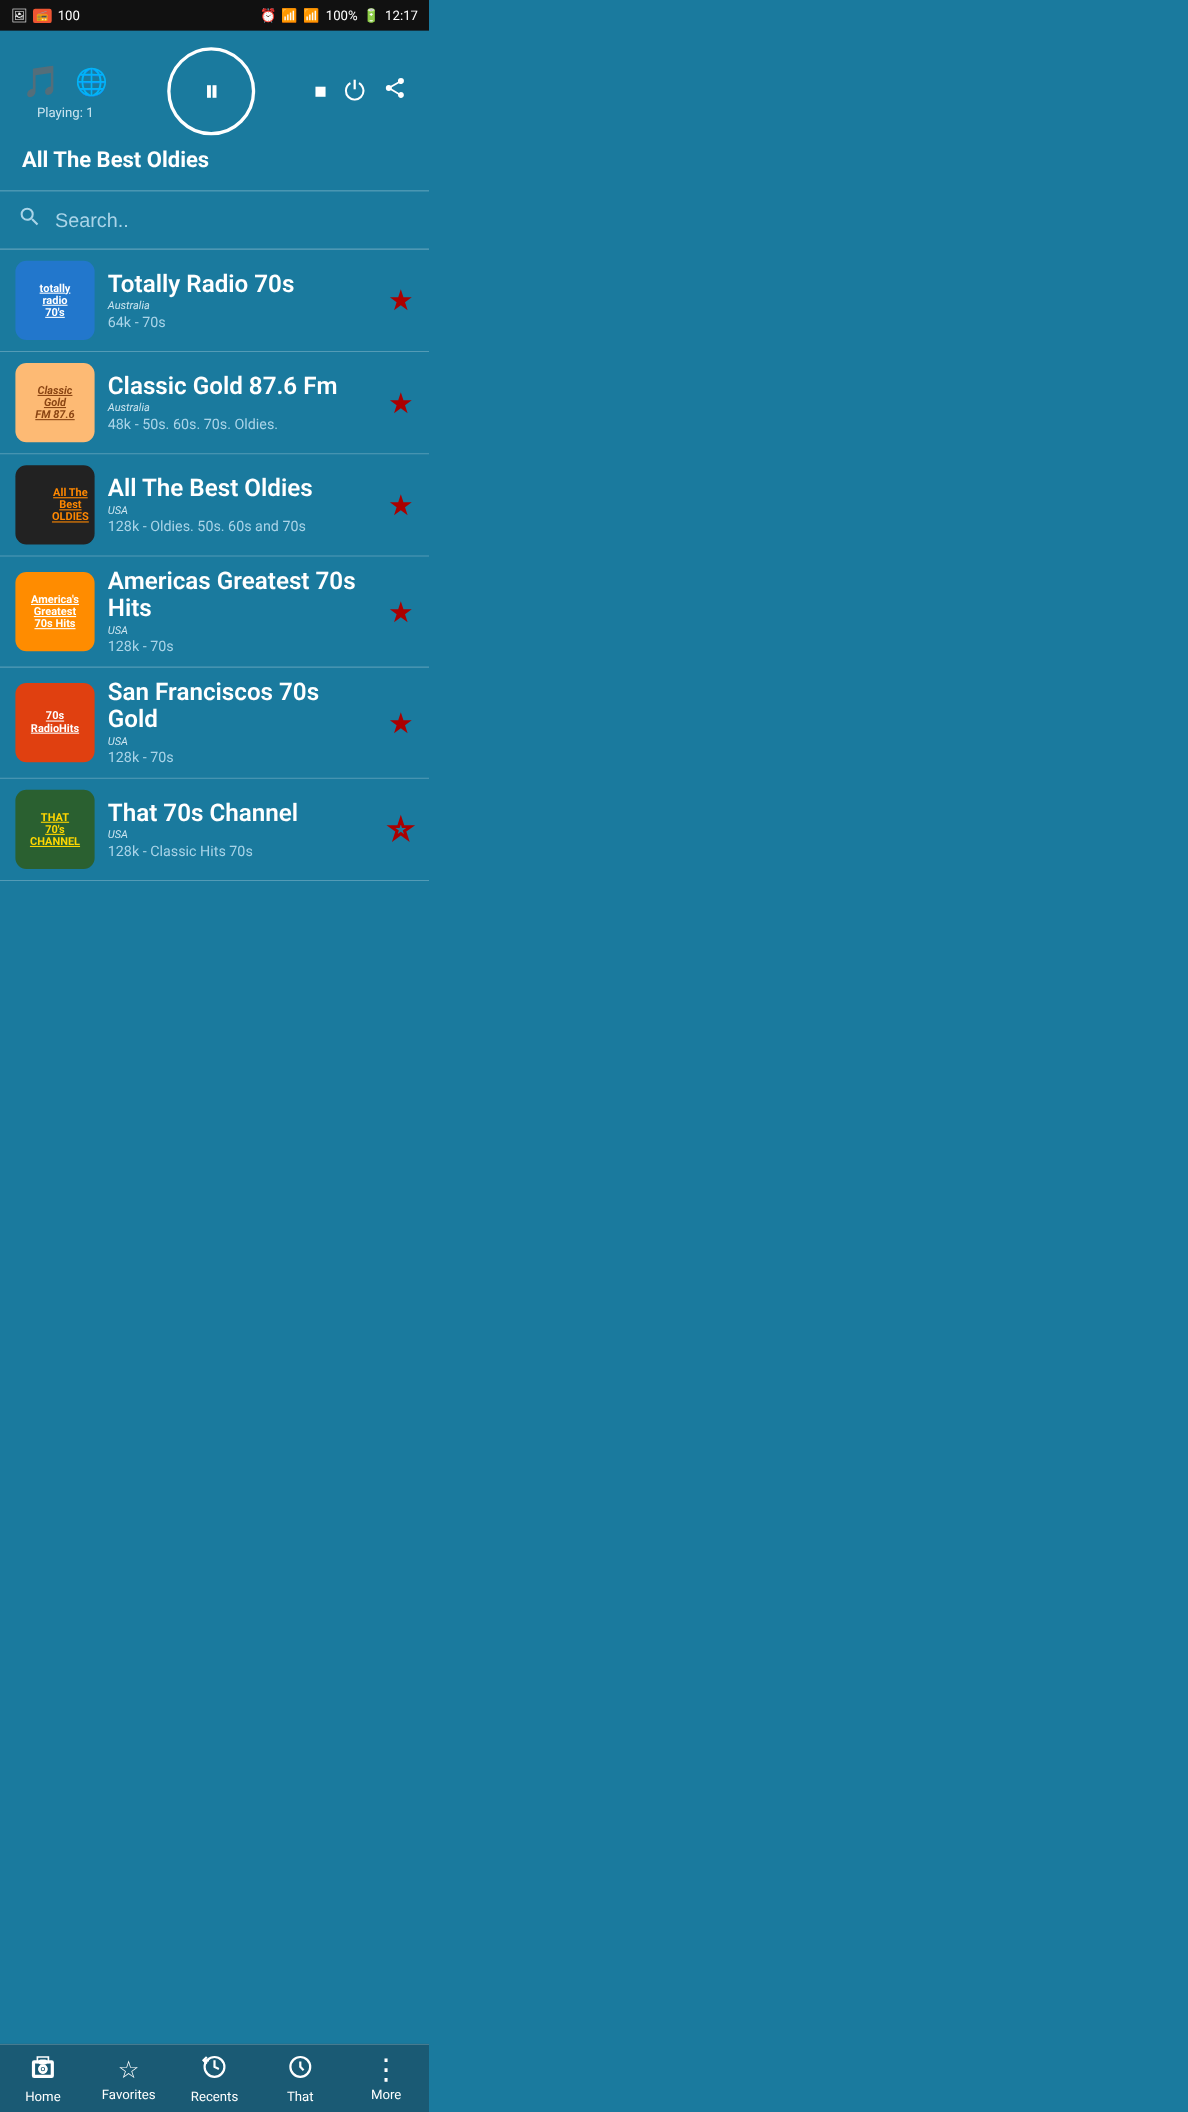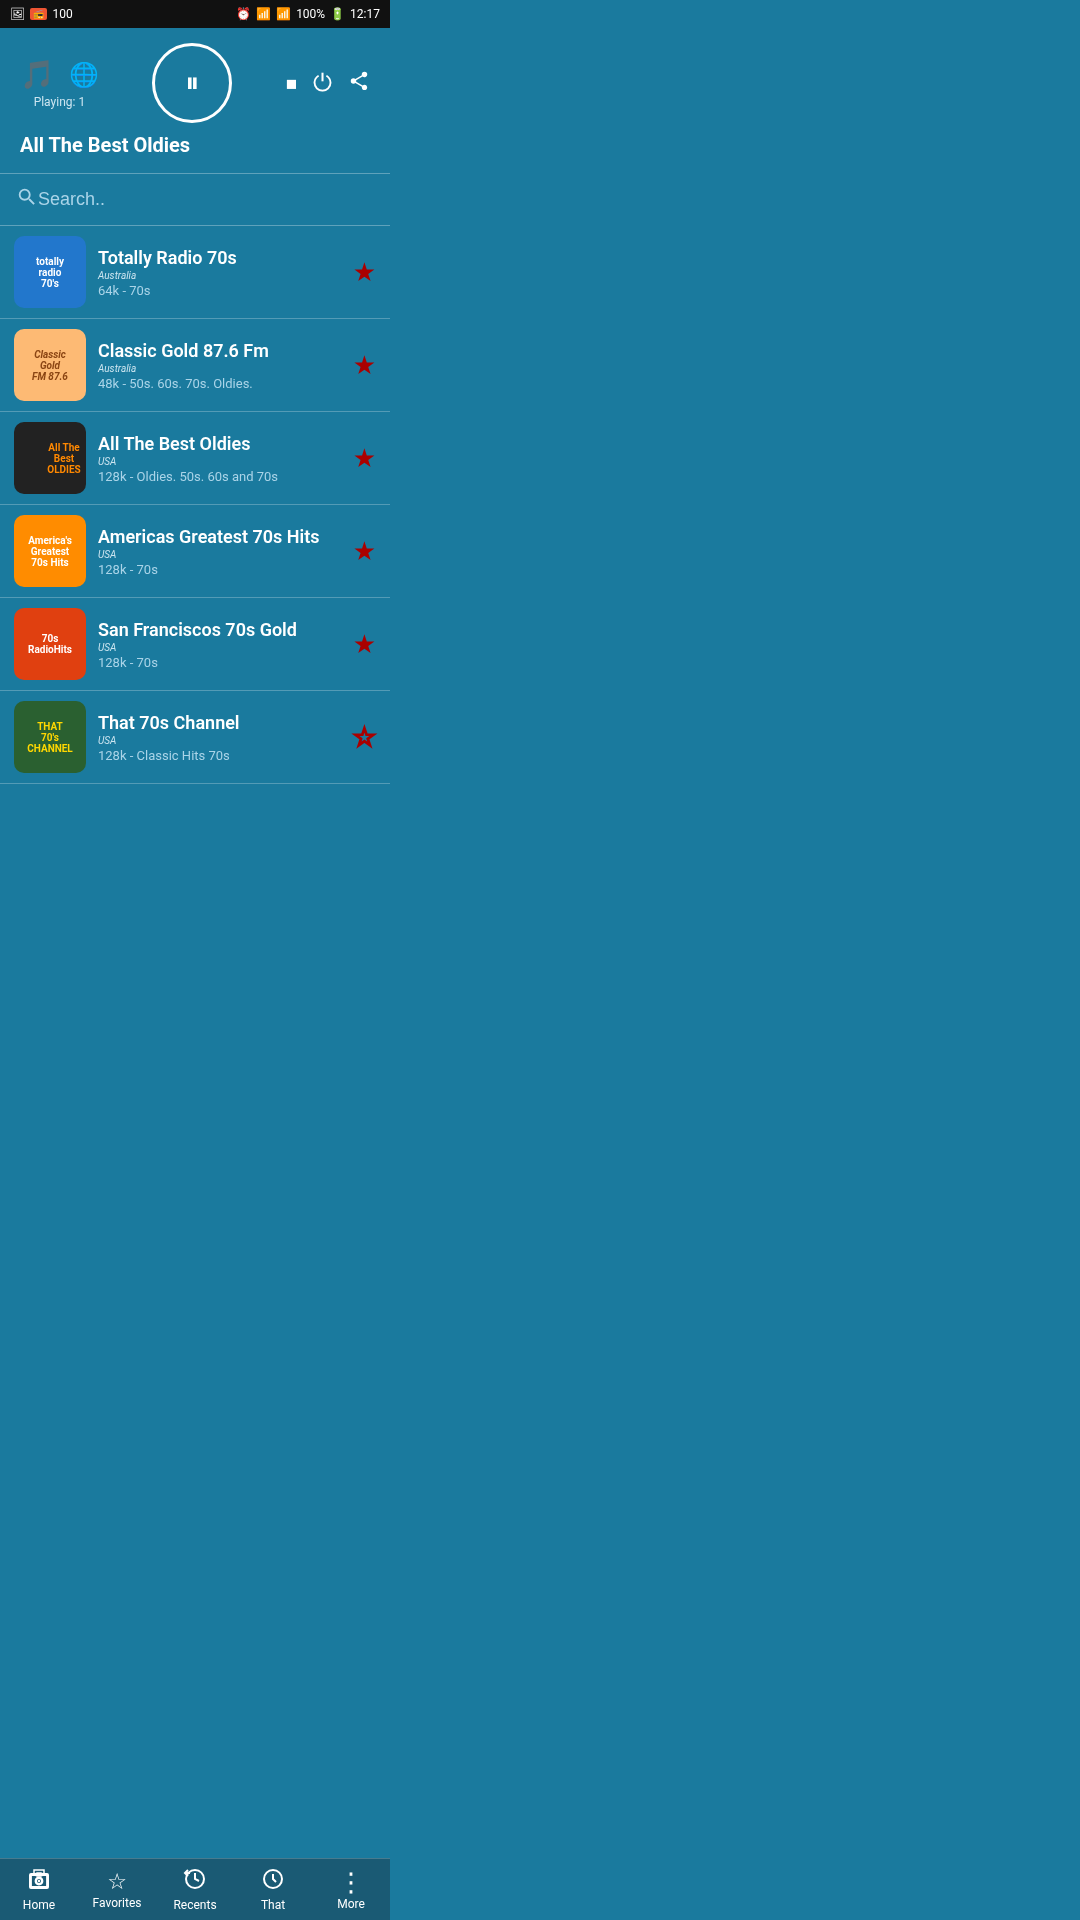--- a/index.html
+++ b/index.html
@@ -80,21 +80,21 @@
       height: 1px;
       background: rgba(255,255,255,0.3);
       width: 100%;
     }
 
     
     .search-bar {
       display: flex;
       align-items: center;
       padding: 12px 16px;
-      gap: 0;
+      gap: 12px;
       border-bottom: 1px solid rgba(255,255,255,0.3);
     }
     .search-icon-wrap { font-size: 22px; color: #cce5f0; }
     .search-input {
       background: transparent;
       border: none;
       outline: none;
       color: #cce5f0;
       font-size: 18px;
       width: 100%;
@@ -116,23 +116,24 @@
       height: 72px;
       border-radius: 10px;
       flex-shrink: 0;
       overflow: hidden;
       display: flex;
       align-items: center;
       justify-content: center;
       font-size: 10px;
       font-weight: bold;
       text-align: center;
+      text-decoration: underline;
     }
     .station-info { flex: 1; }
-    .station-name { font-size: 18px; font-weight: 600; color: white; }
+    .station-name { font-size: 22px; font-weight: 600; color: white; }
     .station-country { font-size: 10px; color: #cce5f0; font-style: italic; margin-top: 2px; }
     .station-meta { font-size: 13px; color: #aad4e8; margin-top: 2px; }
     .star-btn { font-size: 26px; cursor: pointer; flex-shrink: 0; }
     .star-filled { color: #a00; }
     .star-empty { color: transparent; -webkit-text-stroke: 2px #a00; }
 
     
     .logo-70s { background: #2277cc; color: white; }
     .logo-classic-gold { background: #fdba74; color: #8b4513; font-style: italic; }
     .logo-oldies { background: #222; color: #ff8800; padding-left: 28px; }

